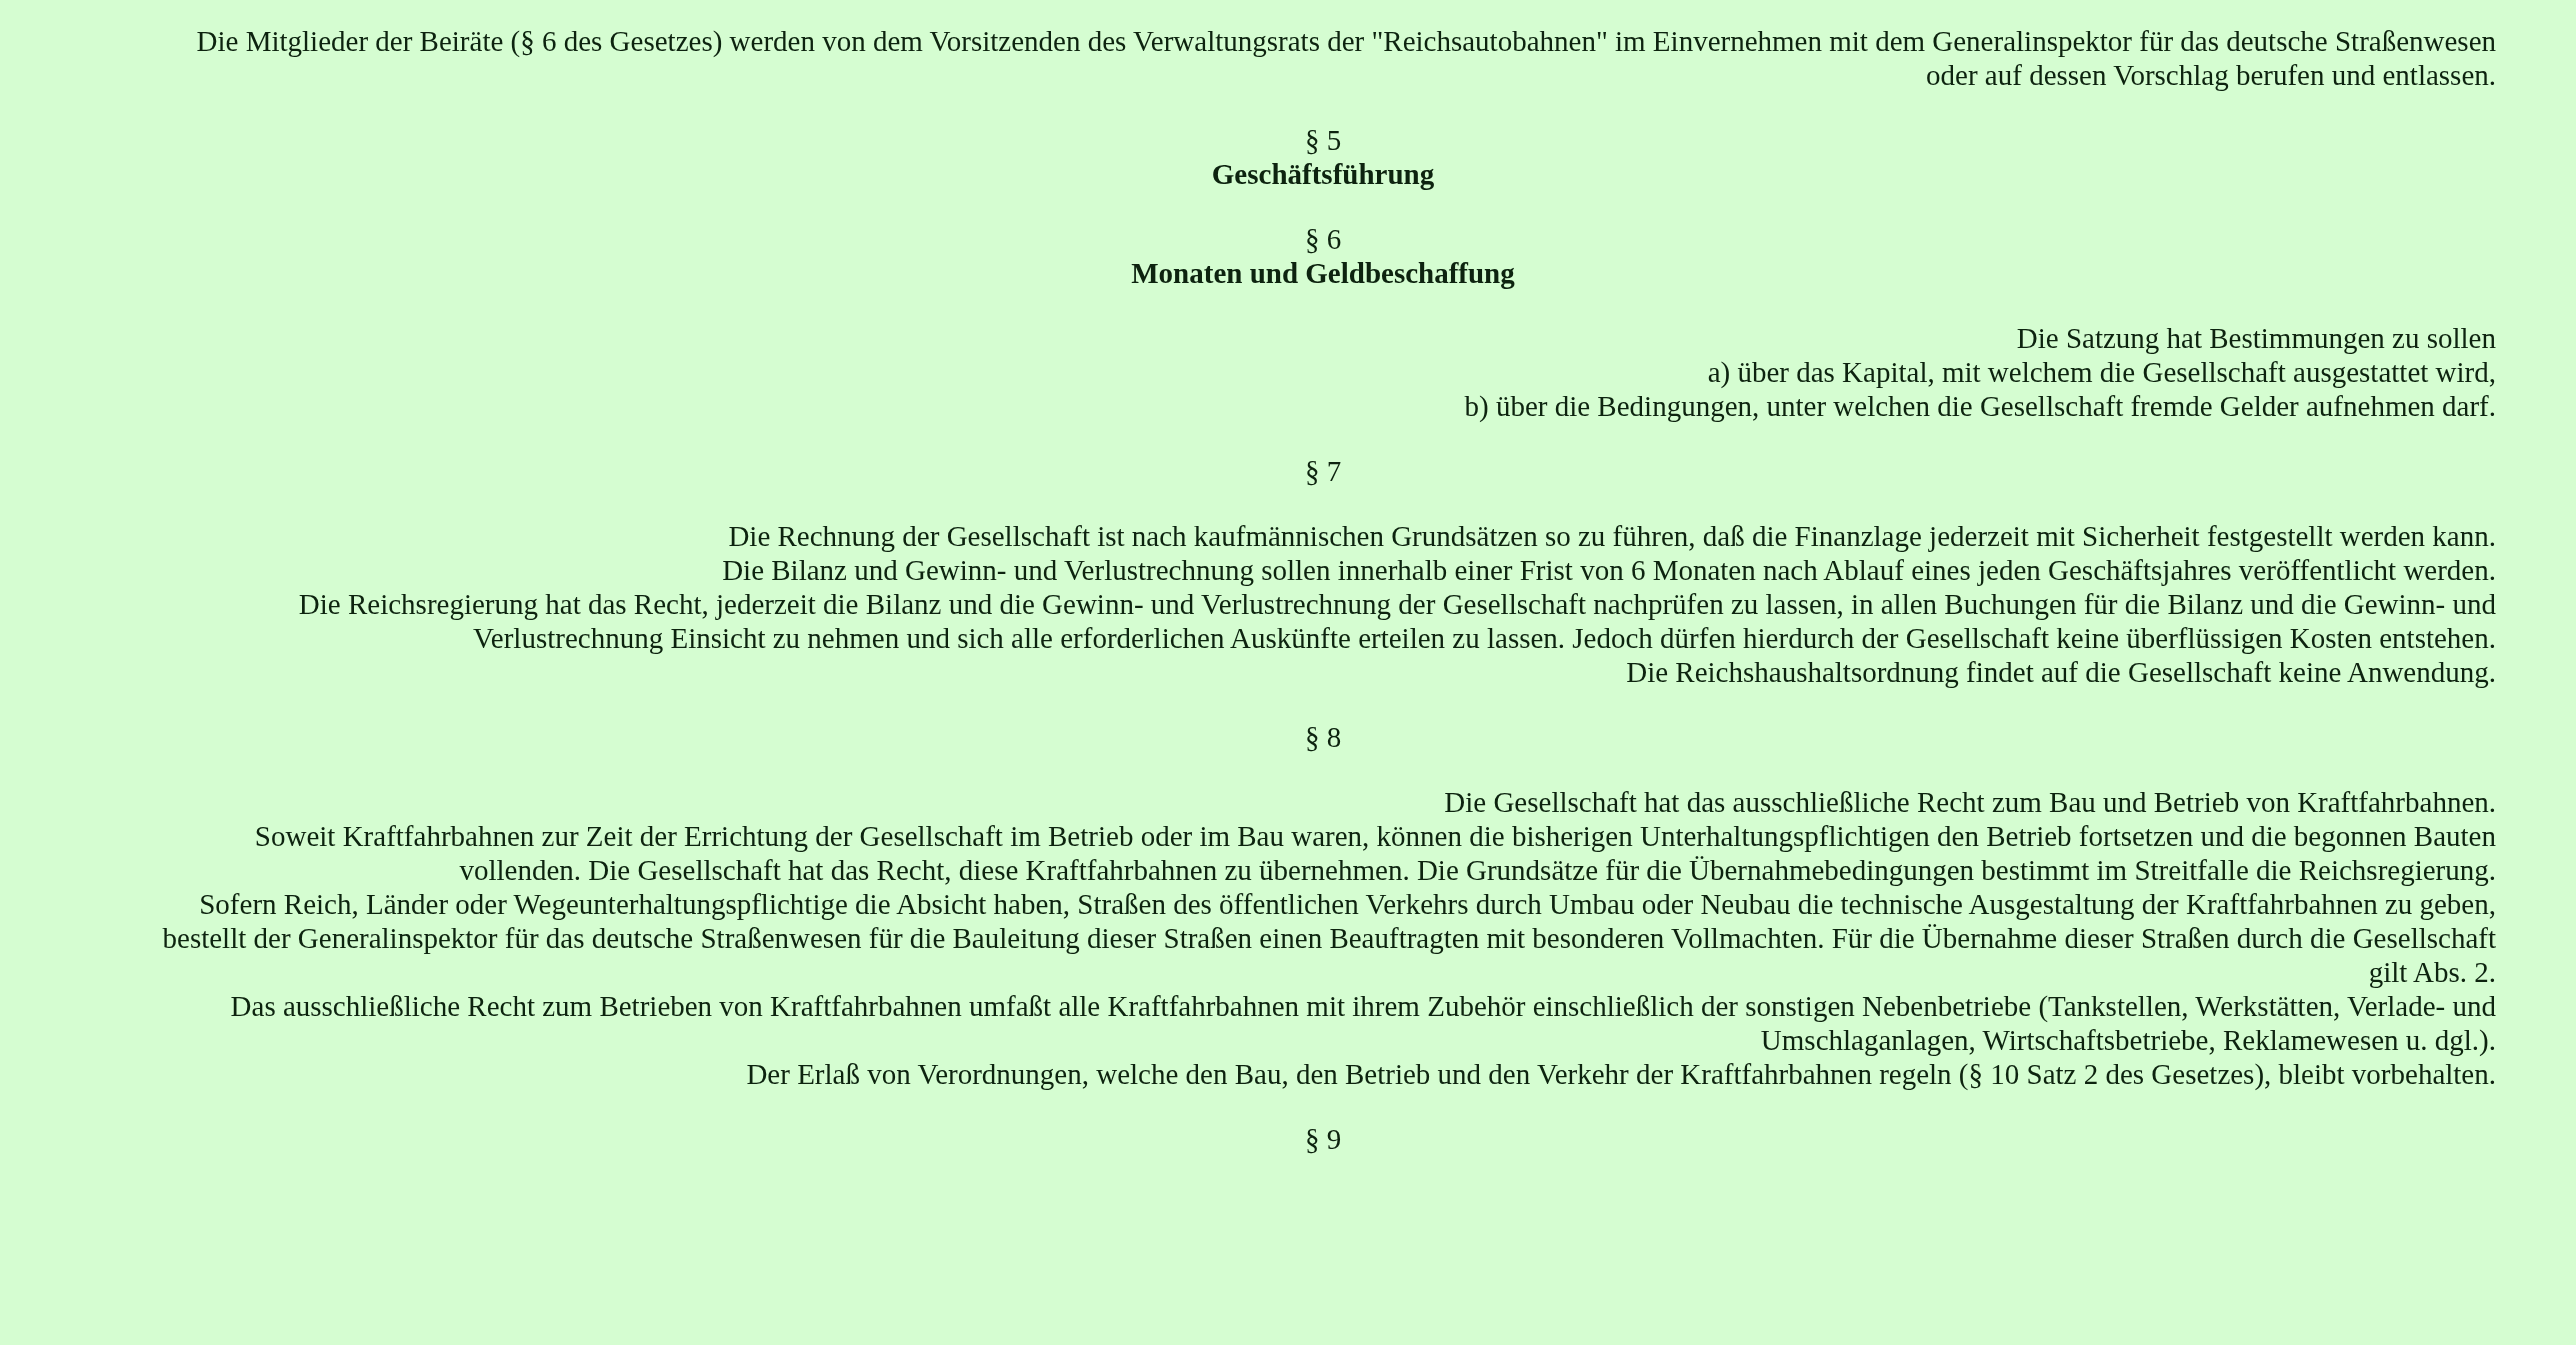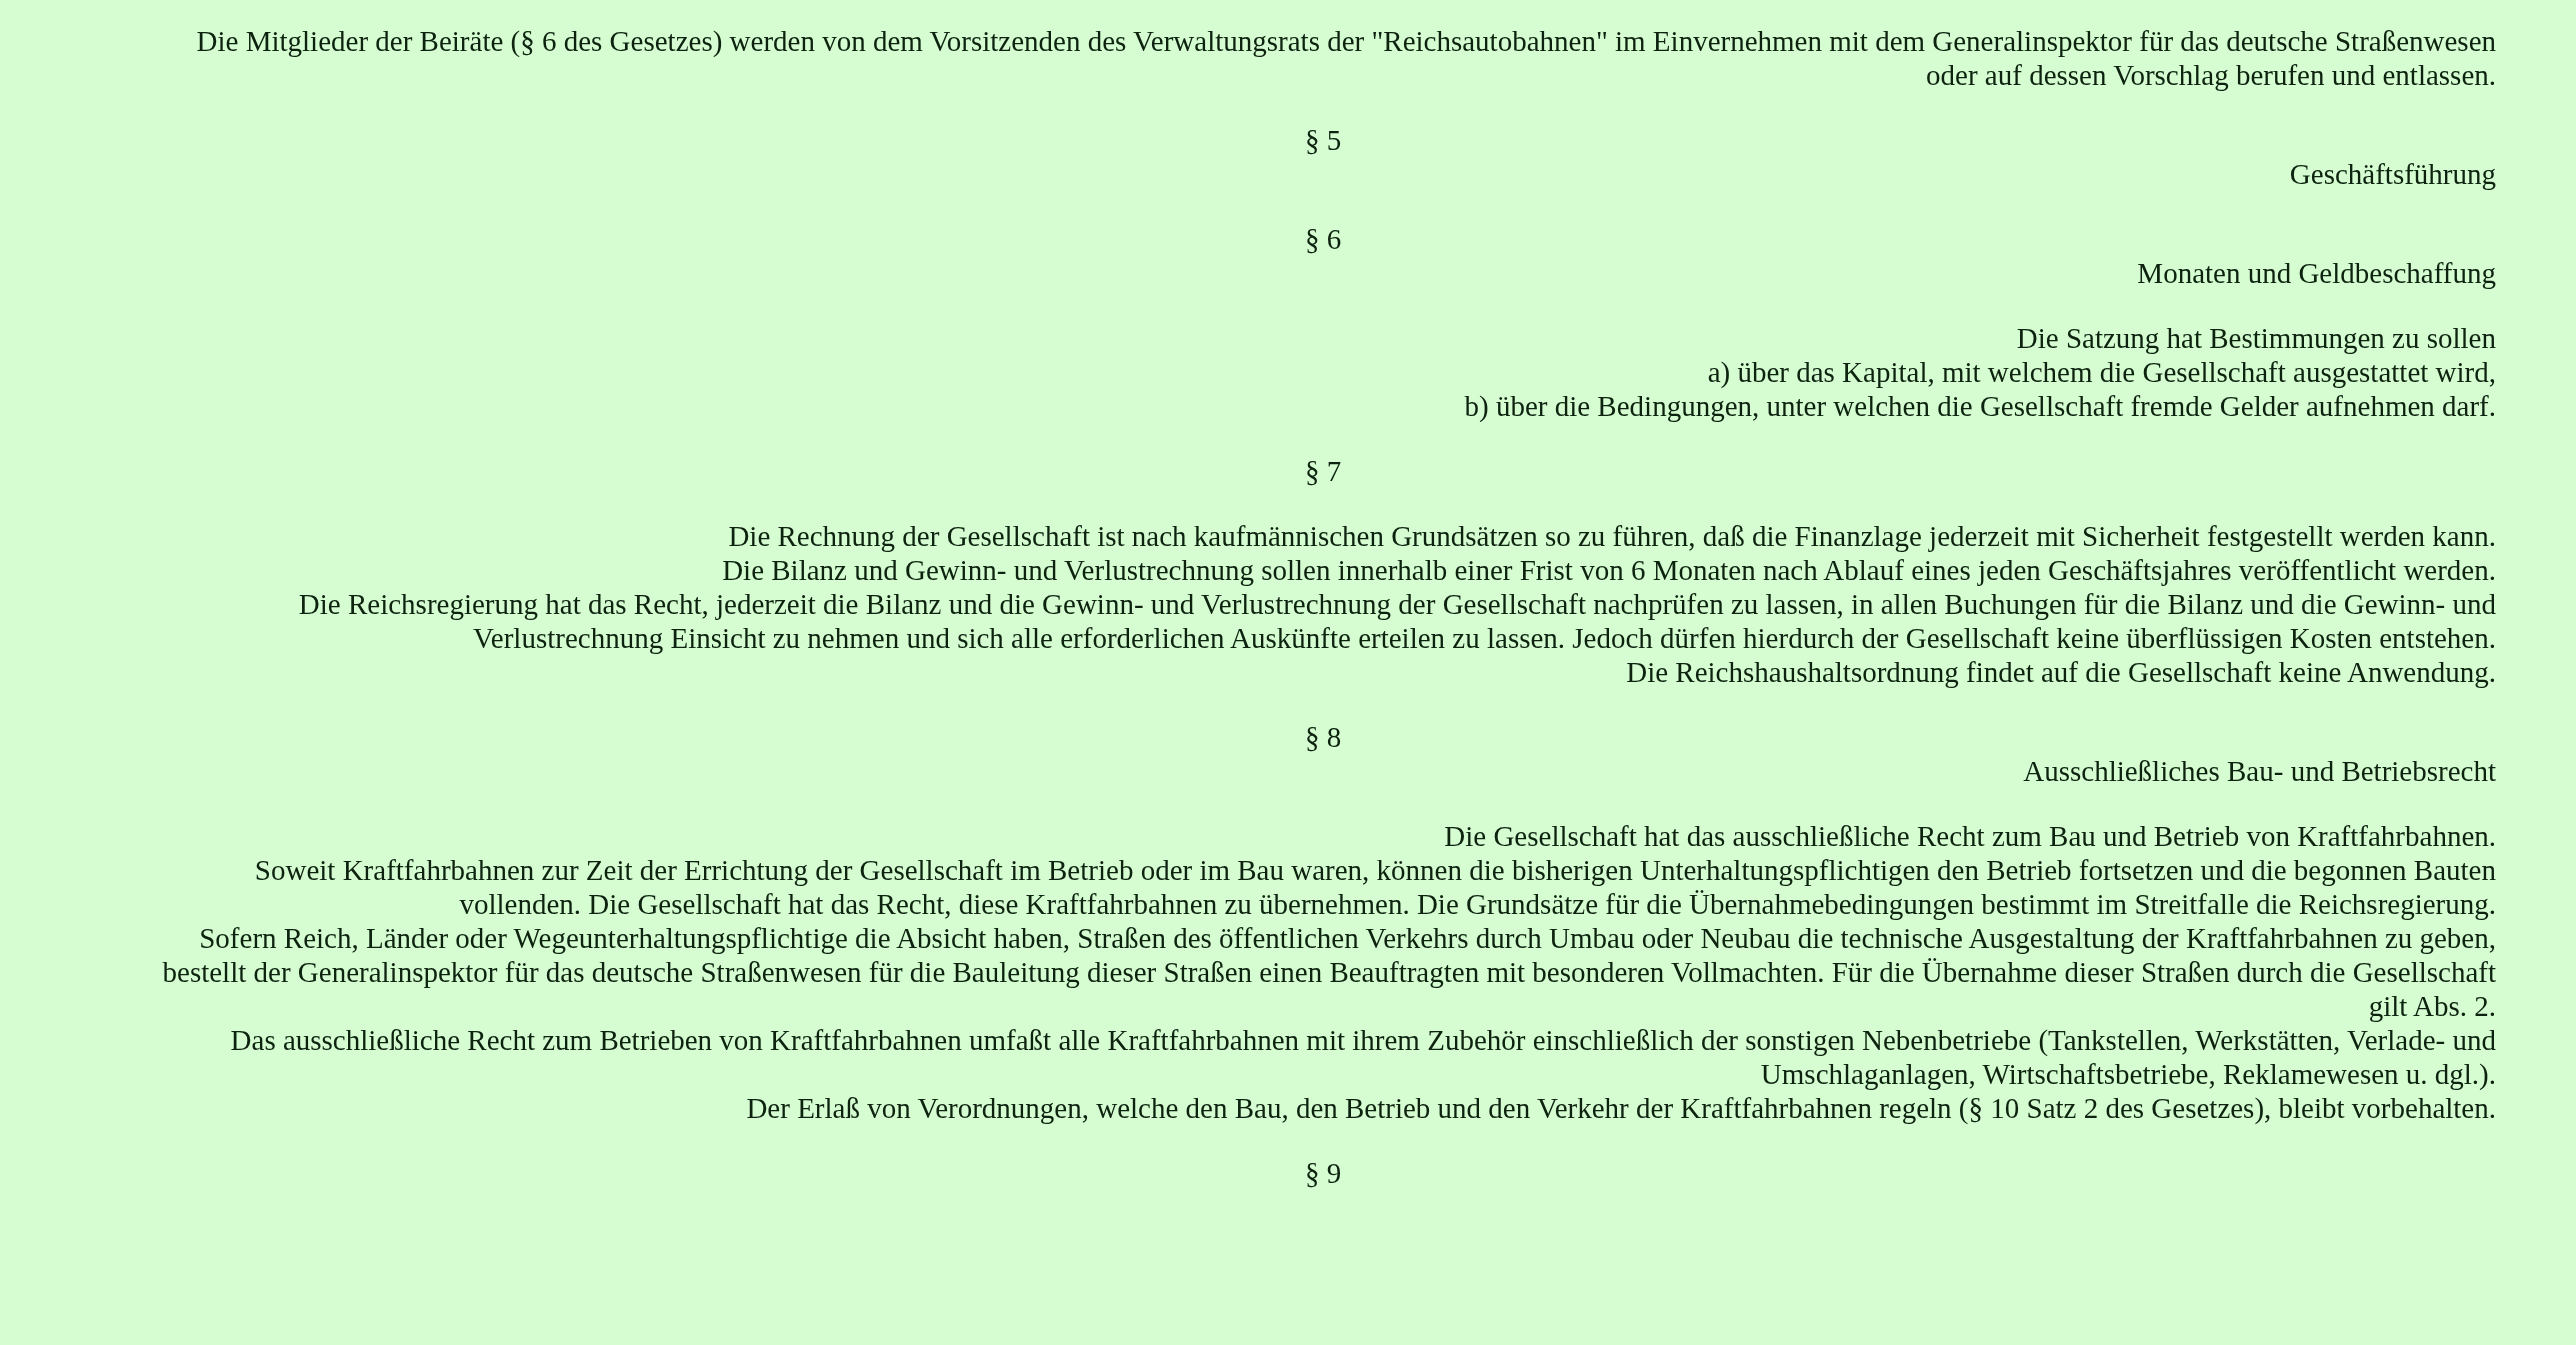--- a/index.html
+++ b/index.html
@@ -27,22 +27,21 @@
     white-space: pre-line;  
     text-align: right;
   }
   .heading {
     text-align: center;
   }
   .heading-number {
     font-weight: normal;
   }
   .heading-title {
-    font-weight: normal;
-    text-align: right;
+    font-weight: bold;
   }
 </style>
 </head>
 <body>
 
 <main class="doc">
     <p class="para">Die Mitglieder der Beiräte (§ 6 des Gesetzes) werden von dem Vorsitzenden des Verwaltungsrats der "Reichsautobahnen" im Einvernehmen mit dem Generalinspektor für das deutsche Straßenwesen oder auf dessen Vorschlag berufen und entlassen.</p>
     <div class="heading">
       <div class="heading-number">§ 5</div>
       <div class="heading-title">Geschäftsführung</div>
@@ -56,21 +55,20 @@
 b) über die Bedingungen, unter welchen die Gesellschaft fremde Gelder aufnehmen darf.</p>
     <div class="heading">
       <div class="heading-number">§ 7</div>
     </div>
     <p class="para">Die Rechnung der Gesellschaft ist nach kaufmännischen Grundsätzen so zu führen, daß die Finanzlage jederzeit mit Sicherheit festgestellt werden kann.
 Die Bilanz und Gewinn- und Verlustrechnung sollen innerhalb einer Frist von 6 Monaten nach Ablauf eines jeden Geschäftsjahres veröffentlicht werden.
 Die Reichsregierung hat das Recht, jederzeit die Bilanz und die Gewinn- und Verlustrechnung der Gesellschaft nachprüfen zu lassen, in allen Buchungen für die Bilanz und die Gewinn- und Verlustrechnung Einsicht zu nehmen und sich alle erforderlichen Auskünfte erteilen zu lassen. Jedoch dürfen hierdurch der Gesellschaft keine überflüssigen Kosten entstehen.
 Die Reichshaushaltsordnung findet auf die Gesellschaft keine Anwendung.</p>
     <div class="heading">
       <div class="heading-number">§ 8</div>
-      <div class="heading-title">Ausschließliches Bau- und Betriebsrecht</div>
     </div>
     <p class="para">Die Gesellschaft hat das ausschließliche Recht zum Bau und Betrieb von Kraftfahrbahnen.
 Soweit Kraftfahrbahnen zur Zeit der Errichtung der Gesellschaft im Betrieb oder im Bau waren, können die bisherigen Unterhaltungspflichtigen den Betrieb fortsetzen und die begonnen Bauten vollenden. Die Gesellschaft hat das Recht, diese Kraftfahrbahnen zu übernehmen. Die Grundsätze für die Übernahmebedingungen bestimmt im Streitfalle die Reichsregierung.
 Sofern Reich, Länder oder Wegeunterhaltungspflichtige die Absicht haben, Straßen des öffentlichen Verkehrs durch Umbau oder Neubau die technische Ausgestaltung der Kraftfahrbahnen zu geben, bestellt der Generalinspektor für das deutsche Straßenwesen für die Bauleitung dieser Straßen einen Beauftragten mit besonderen Vollmachten. Für die Übernahme dieser Straßen durch die Gesellschaft gilt Abs. 2.
 Das ausschließliche Recht zum Betrieben von Kraftfahrbahnen umfaßt alle Kraftfahrbahnen mit ihrem Zubehör einschließlich der sonstigen Nebenbetriebe (Tankstellen, Werkstätten, Verlade- und Umschlaganlagen, Wirtschaftsbetriebe, Reklamewesen u. dgl.).
 Der Erlaß von Verordnungen, welche den Bau, den Betrieb und den Verkehr der Kraftfahrbahnen regeln (§ 10 Satz 2 des Gesetzes), bleibt vorbehalten.</p>
     <div class="heading">
       <div class="heading-number">§ 9</div>
     </div>
   </main>

